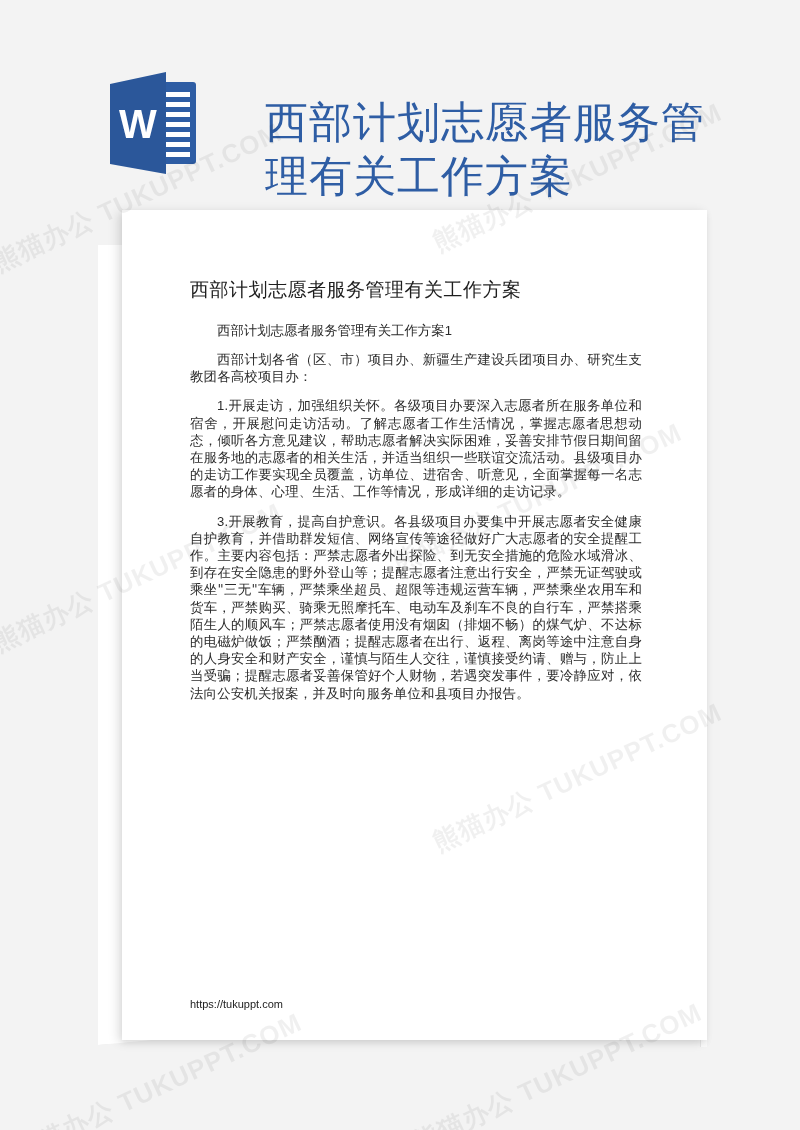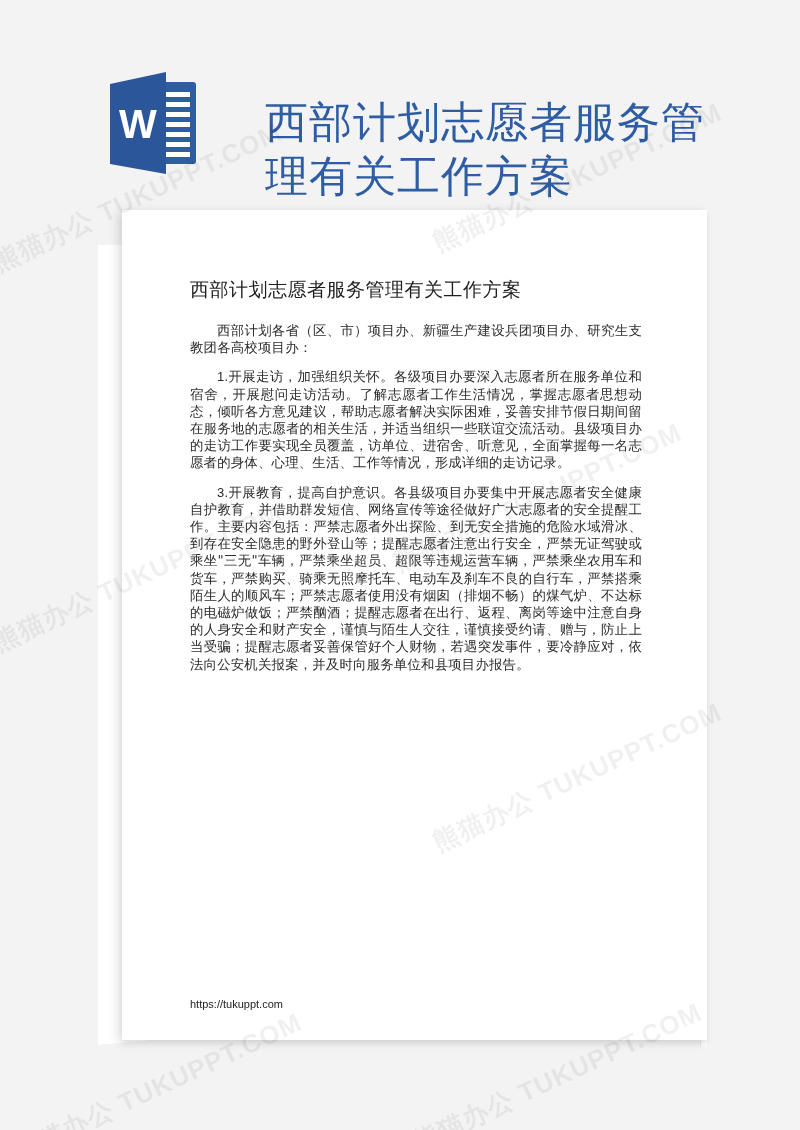--- a/index.html
+++ b/index.html
@@ -65,20 +65,21 @@
 <h1 class="header-title">西部计划志愿者服务管理有关工作方案</h1>
 
 <div class="back-sheet"></div>
 <div class="back-sheet2"></div>
 
 <div class="page">
   <div class="page-inner">
     <div class="doc-title">西部计划志愿者服务管理有关工作方案</div>
 
 
+    <p class="sub"><span>西部计划志愿者服务管理有关工作方案</span><span class="num">1</span></p>
 
     <p class="p">西部计划各省（区、市）项目办、新疆生产建设兵团项目办、研究生支教团各高校项目办：</p>
 
 
     <p class="p"><span class="num">1.</span><span>开展走访，加强组织关怀。各级项目办要深入志愿者所在服务单位和宿舍，开展慰问走访活动。了解志愿者工作生活情况，掌握志愿者思想动态，倾听各方意见建议，帮助志愿者解决实际困难，妥善安排节假日期间留在服务地的志愿者的相关生活，并适当组织一些联谊交流活动。县级项目办的走访工作要实现全员覆盖，访单位、进宿舍、听意见，全面掌握每一名志愿者的身体、心理、生活、工作等情况，形成详细的走访记录。</span></p>
 
 
     <p class="p"><span class="num">3.</span><span>开展教育，提高自护意识。各县级项目办要集中开展志愿者安全健康自护教育，并借助群发短信、网络宣传等途径做好广大志愿者的安全提醒工作。主要内容包括：严禁志愿者外出探险、到无安全措施的危险水域滑冰、到存在安全隐患的野外登山等；提醒志愿者注意出行安全，严禁无证驾驶或乘坐"三无"车辆，严禁乘坐超员、超限等违规运营车辆，严禁乘坐农用车和货车，严禁购买、骑乘无照摩托车、电动车及刹车不良的自行车，严禁搭乘陌生人的顺风车；严禁志愿者使用没有烟囱（排烟不畅）的煤气炉、不达标的电磁炉做饭；严禁酗酒；提醒志愿者在出行、返程、离岗等途中注意自身的人身安全和财产安全，谨慎与陌生人交往，谨慎接受约请、赠与，防止上当受骗；提醒志愿者妥善保管好个人财物，若遇突发事件，要冷静应对，依法向公安机关报案，并及时向服务单位和县项目办报告。</span></p>
   </div>
   <div class="url">https://tukuppt.com</div>

